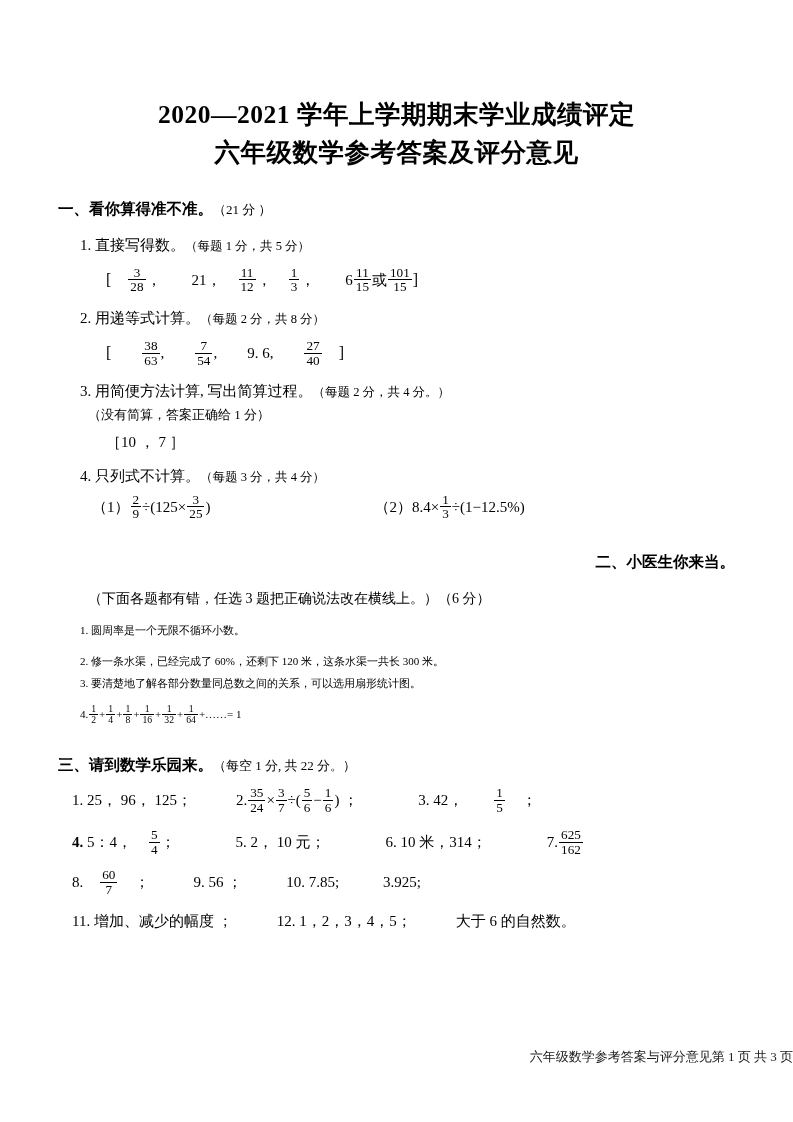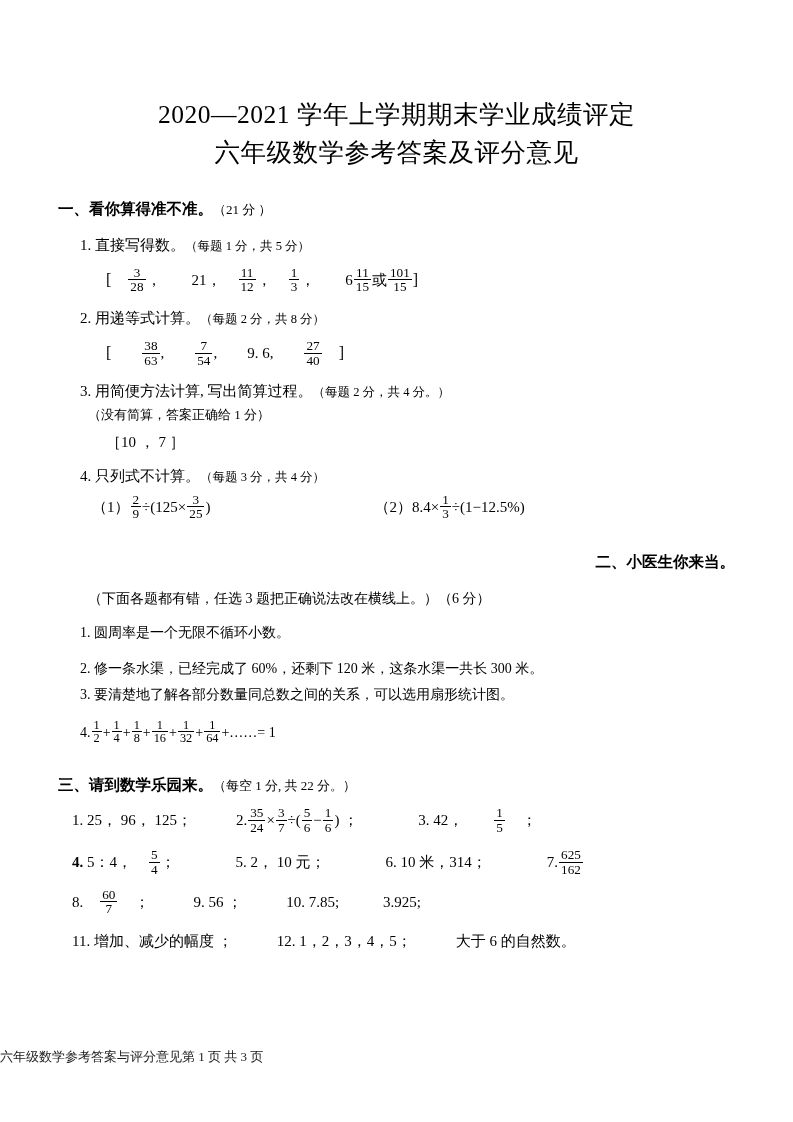--- a/index.html
+++ b/index.html
@@ -23,21 +23,21 @@
     padding: 0 58px;
   }
 
   
   .title-block {
     text-align: center;
     padding-top: 96px;
   }
   .title-line {
     font-size: 25.5px;
-    font-weight: normal;
+    font-weight: bold;
     letter-spacing: 0.5px;
     line-height: 1.48;
     white-space: nowrap;
   }
 
   
   .sec-head {
     font-size: 15.5px;
     font-weight: bold;
     margin-top: 26px;
@@ -61,21 +61,21 @@
     font-size: 13px;
     padding-left: 30px;
     margin-top: 3px;
   }
   .ans-line {
     font-size: 15px;
     padding-left: 48px;
     margin-top: 9px;
   }
   .body-line {
-    font-size: 14px;
+    font-size: 11px;
     line-height: 1.6;
     padding-left: 22px;
     margin-top: 14px;
   }
   .tight {
     margin-top: 4px;
   }
 
   
   .frac {
@@ -106,21 +106,21 @@
   .bracket { font-size: 16px; }
 
   .eq { font-size: 15px; }
 
   
   .footer {
     position: absolute;
     left: 0;
     right: 0;
     top: 1048px;
-    text-align: left;
+    text-align: right;
     font-size: 13px;
     color: #1a1a1a;
   }
 </style>
 </head>
 <body>
 
 <div class="page">
 
   <div class="title-block">

